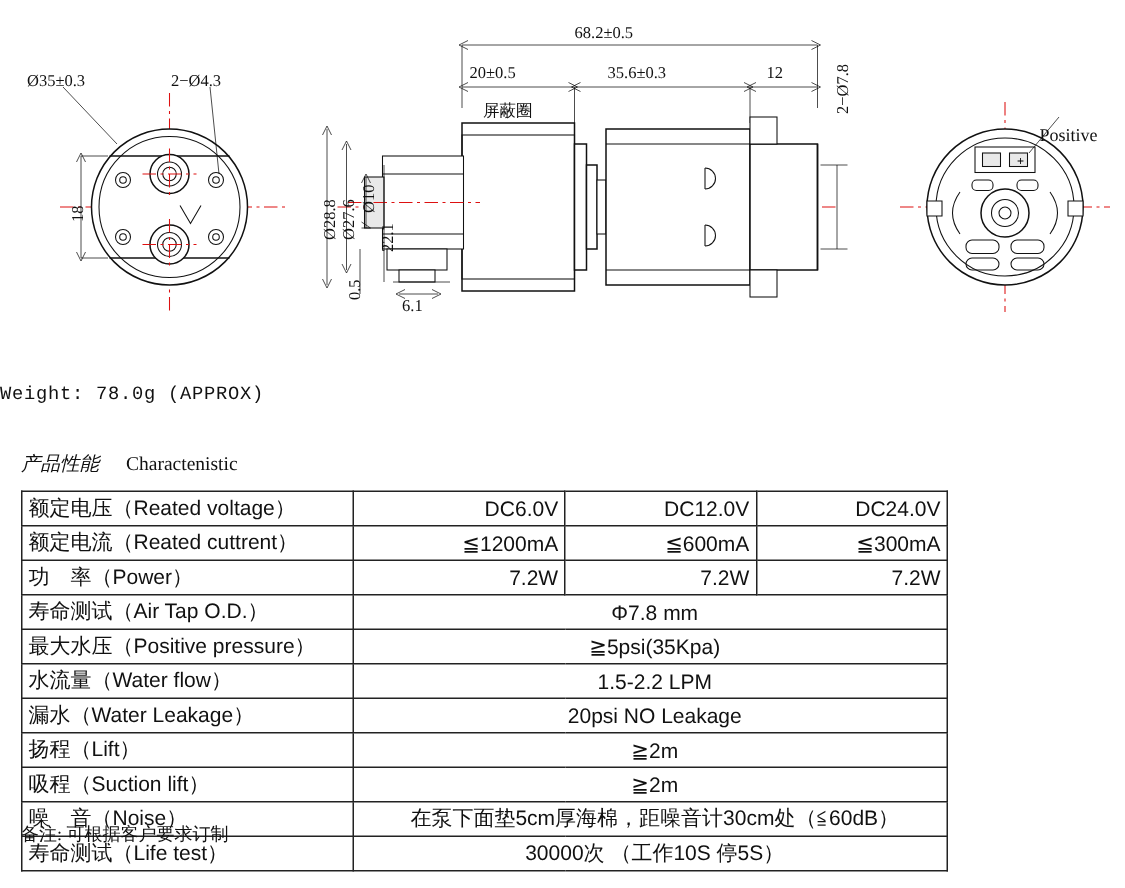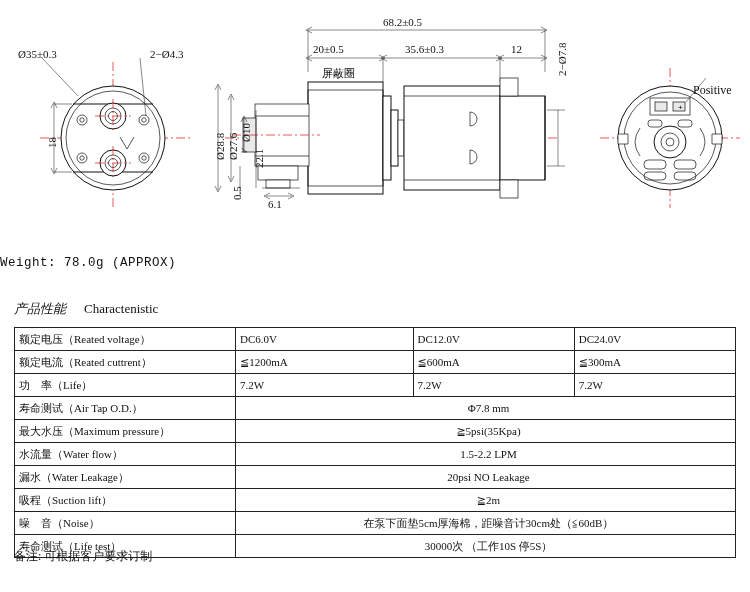--- a/index.html
+++ b/index.html
@@ -36,33 +36,33 @@
   .char-title{
     position:absolute;left:14px;top:300px;
     font-size:13px;
     font-family:"Liberation Serif", serif;
   }
   .char-title .cn{font-style:italic;}
   .char-title .en{margin-left:18px;text-align:right;}
   table.spec{
     position:absolute;
     left:14px;top:327px;
-    width:722px;
+    width:618px;
     border-collapse:collapse;
-    font-size:11px;
-    font-family:Liberation Serif, serif;
+    font-size:14px;
+    font-family:Liberation Sans, sans-serif;
   }
   table.spec td{
     border:1px solid #222;
     height:20px;
     padding:1px 4px;
     vertical-align:middle;
   }
   td.rowlabel{width:212px;text-align:left;}
-  td.val{text-align:left;}
+  td.val{text-align:right;}
   td.val.left{text-align:center;padding-left:10px;}
   .note{
     position:absolute;left:14px;top:548px;
     font-size:12px;
   }
   svg{display:block;}
   .cl{stroke:#d11;stroke-width:0.7;fill:none;stroke-dasharray:9 3 2 3;}
   .ln{stroke:#111;stroke-width:1;fill:none;}
   .lnt{stroke:#111;stroke-width:0.7;fill:none;}
   .thin{stroke:#111;stroke-width:0.5;fill:none;}
@@ -223,21 +223,21 @@
       <rect class="lnt" x="678" y="120" width="14" height="7" rx="3"></rect>
 
       <path class="lnt fillw" d="M618 134 h10 v10 h-10 z"></path>
       <path class="lnt fillw" d="M712 134 h10 v10 h-10 z"></path>
 
       <line class="thin" x1="686" y1="102" x2="706" y2="78"></line>
     </g>
   </svg>
 
   <div class="dim-label" style="left:18px;top:48px;">Ø35±0.3</div>
-  <div class="dim-label" style="left:114px;top:48px;margin-left:36px;">2−Ø4.3</div>
+  <div class="dim-label" style="left:114px;top:48px;">2−Ø4.3</div>
   <div class="dim-label vert" style="left:46px;top:148px;">18</div>
 
   <div class="dim-label" style="left:383px;top:16px;">68.2±0.5</div>
   <div class="dim-label" style="left:313px;top:43px;">20±0.5</div>
   <div class="dim-label" style="left:405px;top:43px;">35.6±0.3</div>
   <div class="dim-label" style="left:511px;top:43px;">12</div>
   <div class="dim-label" style="left:322px;top:66px;">屏蔽圈</div>
 
   <div class="dim-label vert" style="left:214px;top:160px;">Ø28.8</div>
   <div class="dim-label vert" style="left:227px;top:160px;">Ø27.6</div>
@@ -264,42 +264,46 @@
       <td class="val">DC12.0V</td>
       <td class="val">DC24.0V</td>
     </tr>
     <tr>
       <td class="rowlabel">额定电流（Reated cuttrent）</td>
       <td class="val">≦1200mA</td>
       <td class="val">≦600mA</td>
       <td class="val">≦300mA</td>
     </tr>
     <tr>
-      <td class="rowlabel">功　率（Life）</td>
+      <td class="rowlabel">功　率（Power）</td>
       <td class="val">7.2W</td>
       <td class="val">7.2W</td>
       <td class="val">7.2W</td>
     </tr>
     <tr>
       <td class="rowlabel">寿命测试（Air Tap O.D.）</td>
       <td class="val left" colspan="3">Φ7.8 mm</td>
     </tr>
     <tr>
-      <td class="rowlabel">最大水压（Maximum pressure）</td>
+      <td class="rowlabel">最大水压（Positive pressure）</td>
       <td class="val left" colspan="3">≧5psi(35Kpa)</td>
     </tr>
     <tr>
       <td class="rowlabel">水流量（Water flow）</td>
       <td class="val left" colspan="3">1.5-2.2 LPM</td>
     </tr>
     <tr>
       <td class="rowlabel">漏水（Water Leakage）</td>
       <td class="val left" colspan="3">20psi NO Leakage</td>
     </tr>
     <tr>
+      <td class="rowlabel">扬程（Lift）</td>
+      <td class="val left" colspan="3">≧2m</td>
+    </tr>
+    <tr>
       <td class="rowlabel">吸程（Suction lift）</td>
       <td class="val left" colspan="3">≧2m</td>
     </tr>
     <tr>
       <td class="rowlabel">噪　音（Noise）</td>
       <td class="val left" colspan="3">在泵下面垫5cm厚海棉，距噪音计30cm处（≦60dB）</td>
     </tr>
     <tr>
       <td class="rowlabel">寿命测试（Life test）</td>
       <td class="val left" colspan="3">30000次 （工作10S 停5S）</td>

